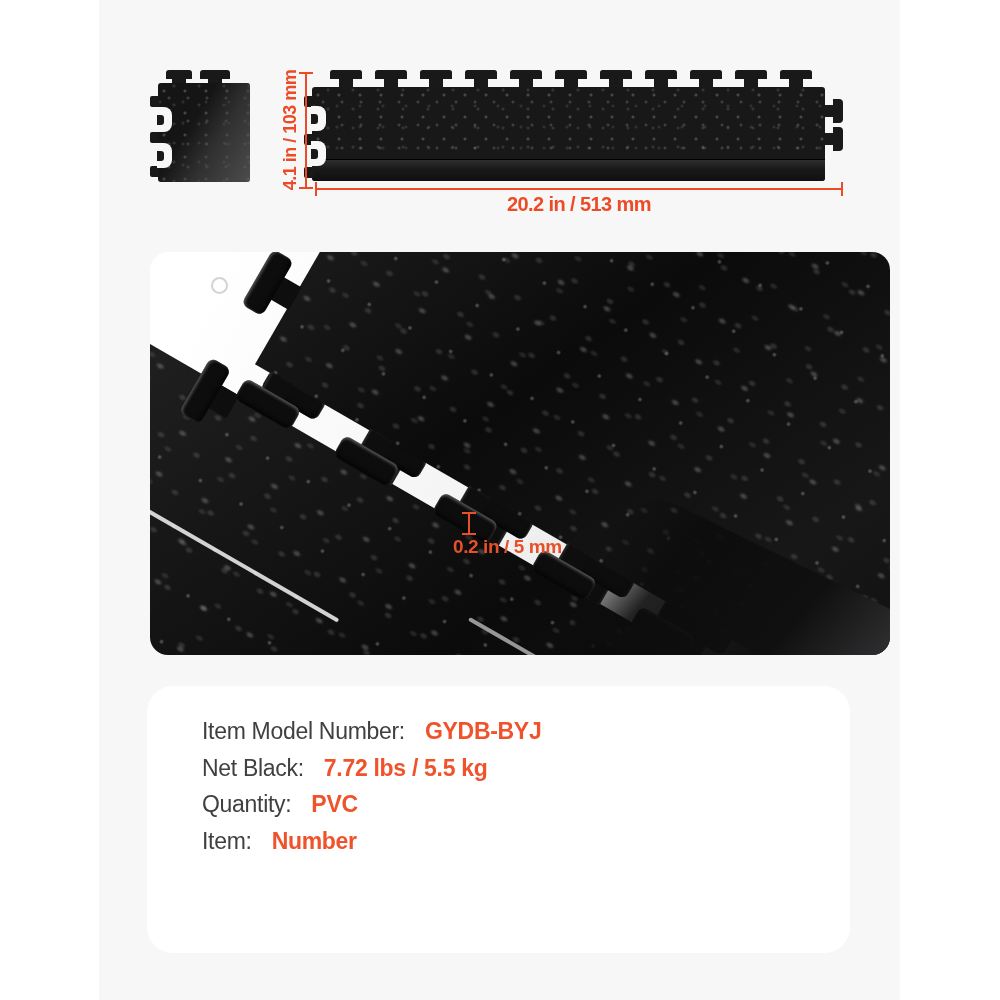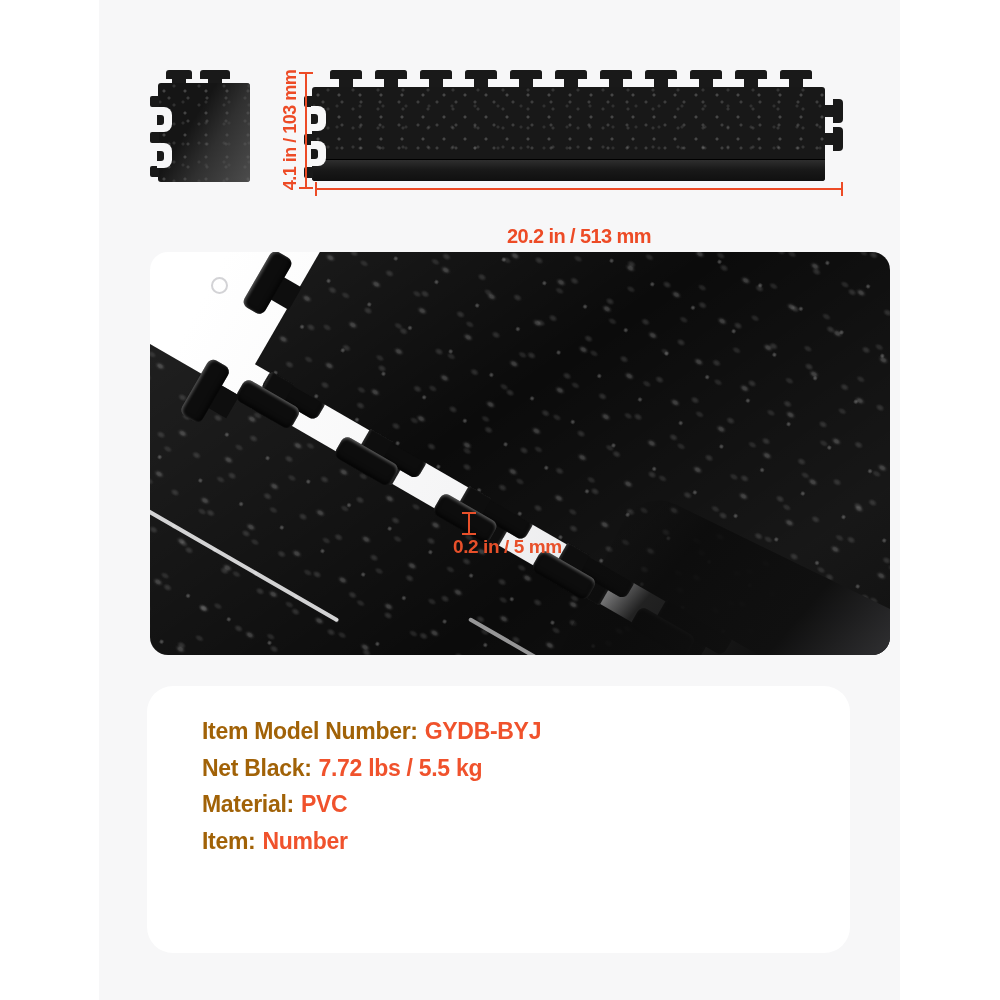--- a/index.html
+++ b/index.html
@@ -38,21 +38,21 @@
 
   .vdim{position:absolute;left:206px;top:72px;width:2px;height:117px;background:#ED4B26;}
   .vdim::before,.vdim::after{content:'';position:absolute;left:-6px;width:14px;height:2px;background:#ED4B26;}
   .vdim::before{top:0;} .vdim::after{bottom:0;}
   .vdim-label{position:absolute;left:117px;top:119px;width:150px;height:22px;transform:rotate(-90deg);
     text-align:center;font-size:18px;font-weight:bold;letter-spacing:-0.5px;color:#ED4B26;white-space:nowrap;}
   .hdim{position:absolute;left:216px;top:188px;width:528px;height:2px;background:#ED4B26;}
   .hdim::before,.hdim::after{content:'';position:absolute;top:-6px;width:2px;height:14px;background:#ED4B26;}
   .hdim::before{left:0;} .hdim::after{right:0;}
   .hdim-label{position:absolute;left:370px;top:193px;width:220px;text-align:center;
-    font-size:20px;font-weight:bold;letter-spacing:-0.6px;color:#ED4B26;white-space:nowrap;margin-top:32px;}
+    font-size:20px;font-weight:bold;letter-spacing:-0.6px;color:#ED4B26;white-space:nowrap;}
 
   
   .photo{position:absolute;left:51px;top:252px;width:700px;height:403px;border-radius:18px;overflow:hidden;
     background:linear-gradient(118deg,#ffffff 8%,#f5f5f6 45%,#e4e4e6 76%,#d5d5d8 100%);padding-left:40px;}
   .ptx{background-color:#0b0b0b;background-image:
     linear-gradient(115deg, rgba(255,255,255,0.10) 0%, rgba(255,255,255,0) 38%, rgba(255,255,255,0.05) 66%, rgba(0,0,0,0.25) 100%),
     radial-gradient(ellipse 9px 6px at 12px 14px, rgba(255,255,255,0.20) 0 2px, rgba(255,255,255,0.05) 4px, transparent 6px),
     radial-gradient(ellipse 7px 5px at 30px 30px, rgba(255,255,255,0.13) 0 1.5px, transparent 5px),
     radial-gradient(ellipse 8px 5px at 44px 8px, rgba(255,255,255,0.10) 0 2px, transparent 5px),
     radial-gradient(circle at 22px 40px, rgba(255,255,255,0.25) 0 1px, transparent 2.5px);
@@ -77,21 +77,21 @@
   .hang-ring{position:absolute;left:61px;top:25px;width:13px;height:13px;border:2px solid #d3d3d6;border-radius:50%;}
   .thick-ibeam{position:absolute;left:312px;top:260px;width:14px;height:23px;}
   .thick-ibeam::before{content:'';position:absolute;left:6px;top:0;bottom:0;width:2px;background:#E8502A;}
   .thick-ibeam::after{content:'';position:absolute;left:0;right:0;top:0;height:2px;background:#E8502A;box-shadow:0 21px 0 #E8502A;}
   .thick-label{position:absolute;left:303px;top:284px;font-size:19px;font-weight:bold;letter-spacing:-0.4px;color:#E8502A;white-space:nowrap;}
 
   
   .spec-card{position:absolute;left:48px;top:686px;width:703px;height:267px;background:#ffffff;border-radius:26px;}
   .spec-list{position:absolute;left:55px;top:27px;right:20px;}
   .spec-row{font-size:23px;line-height:36.5px;letter-spacing:-0.3px;color:#161616;white-space:nowrap;}
-  .spec-label{color:#a16207;font-weight:700;margin-right:7px;}
+  .spec-label{color:#404040;font-weight:400;margin-right:20px;}
   .spec-value{color:#F0522C;font-weight:bold;}
 </style>
 </head>
 <body>
 
 <div class="canvas">
 
   <div class="diagram">
 
     <div class="corner-piece">
@@ -168,21 +168,21 @@
 
   <div class="spec-card">
     <div class="spec-list">
       <div class="spec-row">
         <span class="spec-label">Item Model Number:</span><span class="spec-value">GYDB-BYJ</span>
       </div>
       <div class="spec-row">
         <span class="spec-label">Net Black:</span><span class="spec-value">7.72 lbs / 5.5 kg</span>
       </div>
       <div class="spec-row">
-        <span class="spec-label">Material:</span><span class="spec-value">PVC</span>
+        <span class="spec-label">Quantity:</span><span class="spec-value">PVC</span>
       </div>
       <div class="spec-row">
         <span class="spec-label">Item:</span><span class="spec-value">Number</span>
       </div>
     </div>
   </div>
 
 </div>
 
 </body></html>

